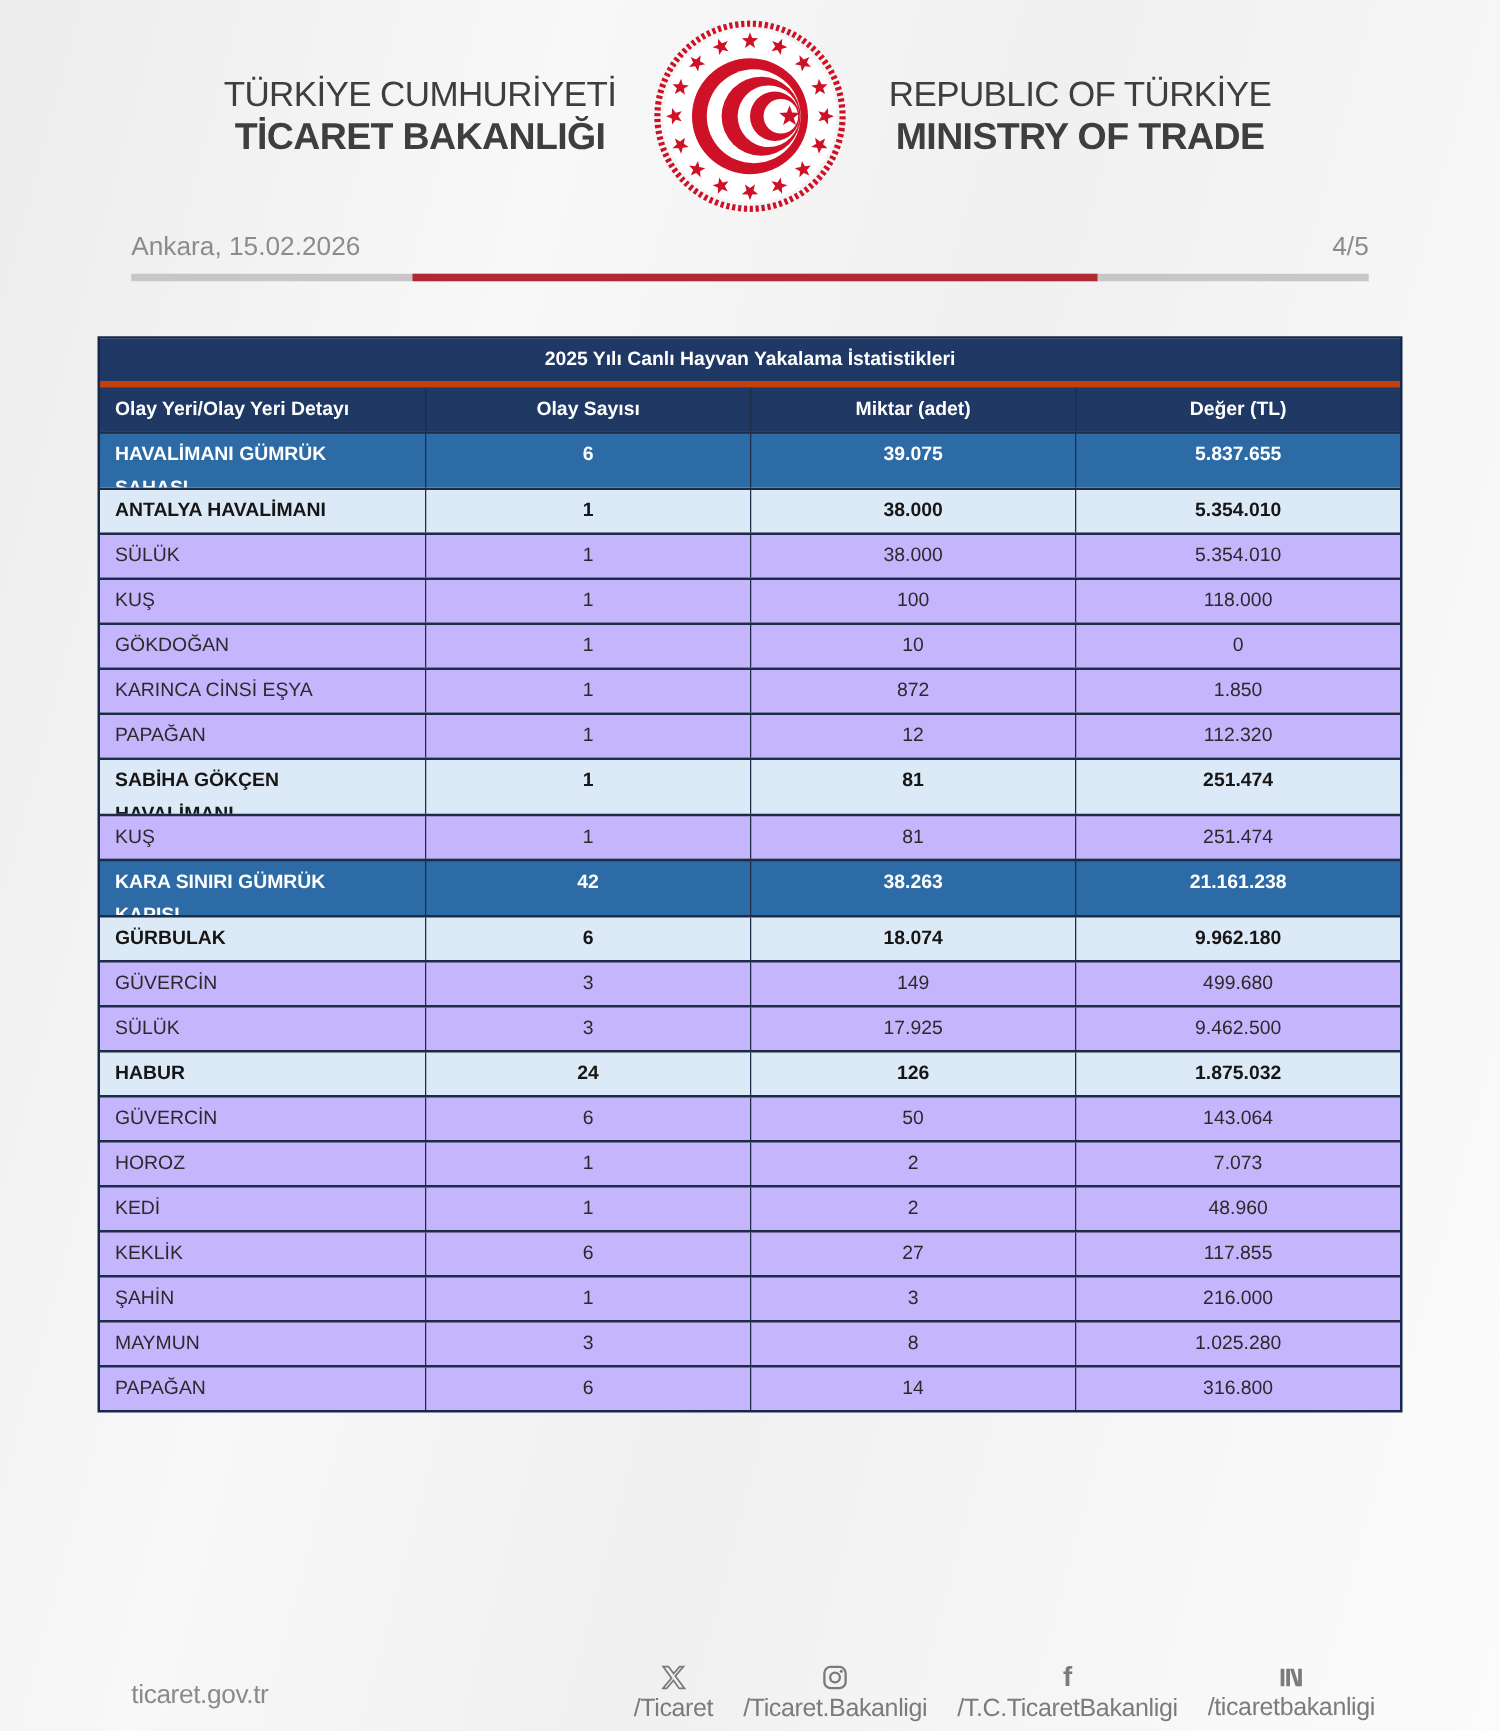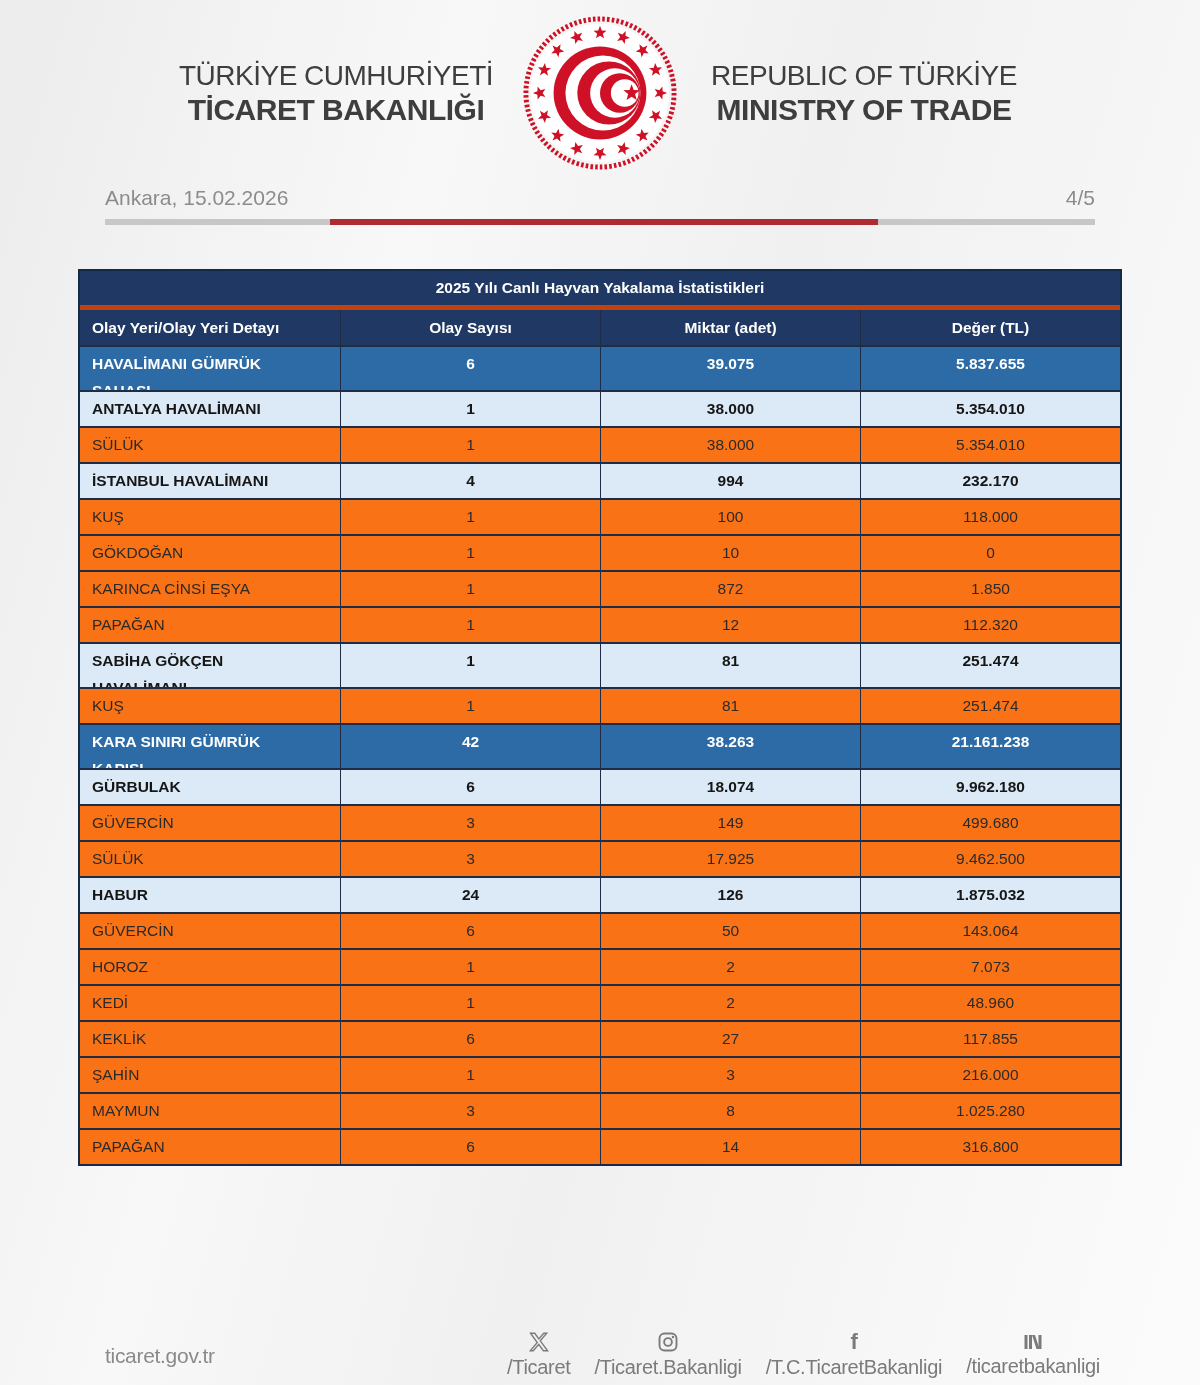--- a/index.html
+++ b/index.html
@@ -35,21 +35,21 @@
   .hc,.cell{width:25%;}
   .hc+.hc,.cell+.cell{border-left:1px solid var(--border);}
   .tbl-head .hc:first-child{justify-content:flex-start;padding-left:12px;}
   .row{display:flex;border-top:2px solid var(--border);font-size:15.5px;height:36px;}
   .row .cell{display:flex;align-items:center;justify-content:center;overflow:hidden;position:relative;}
   .row .cell.lab{justify-content:flex-start;padding-left:12px;}
   .row.two{height:45px;}
   .row.two .cell{align-items:flex-start;}
   .row.two .cell .v,.row.two .cell .l1{margin-top:8px;}
   .l2{position:absolute;left:12px;top:35px;white-space:nowrap;}
-  .row-plain{background:#f97316;color:#2A2A2A;}
+  .row-plain{background:#c4b5fd;color:#2A2A2A;}
   .row-light{background:var(--lightblue);color:#161616;font-weight:700;}
   .row-dark{background:var(--blue);color:#fff;font-weight:700;}
   
   .footer{position:absolute;left:105px;right:100px;top:1332px;display:flex;justify-content:space-between;align-items:center;
     color:var(--footgray);font-size:21px;}
   .site{color:#8A8A8A;letter-spacing:-0.3px;}
   .social{display:flex;gap:24px;align-items:center;font-size:20px;letter-spacing:-0.3px;}
   .soc-item{display:flex;align-items:center;gap:4px;cursor:pointer;flex-direction:column;}
   .soc-item svg{display:block;}
   .fb-glyph{font-weight:700;font-size:22px;line-height:20px;}
@@ -189,34 +189,20 @@
       <span class="l1">SÜLÜK</span>
     </div>
     <div class="cell">
           <span class="v">1</span>
         </div>
     <div class="cell">
           <span class="v">38.000</span>
         </div>
     <div class="cell">
           <span class="v">5.354.010</span>
-        </div>
-  </div>
-      <div class="row row-light">
-    <div class="cell lab">
-      <span class="l1">İSTANBUL HAVALİMANI</span>
-    </div>
-    <div class="cell">
-          <span class="v">4</span>
-        </div>
-    <div class="cell">
-          <span class="v">994</span>
-        </div>
-    <div class="cell">
-          <span class="v">232.170</span>
         </div>
   </div>
       <div class="row row-plain">
     <div class="cell lab">
       <span class="l1">KUŞ</span>
     </div>
     <div class="cell">
           <span class="v">1</span>
         </div>
     <div class="cell">

